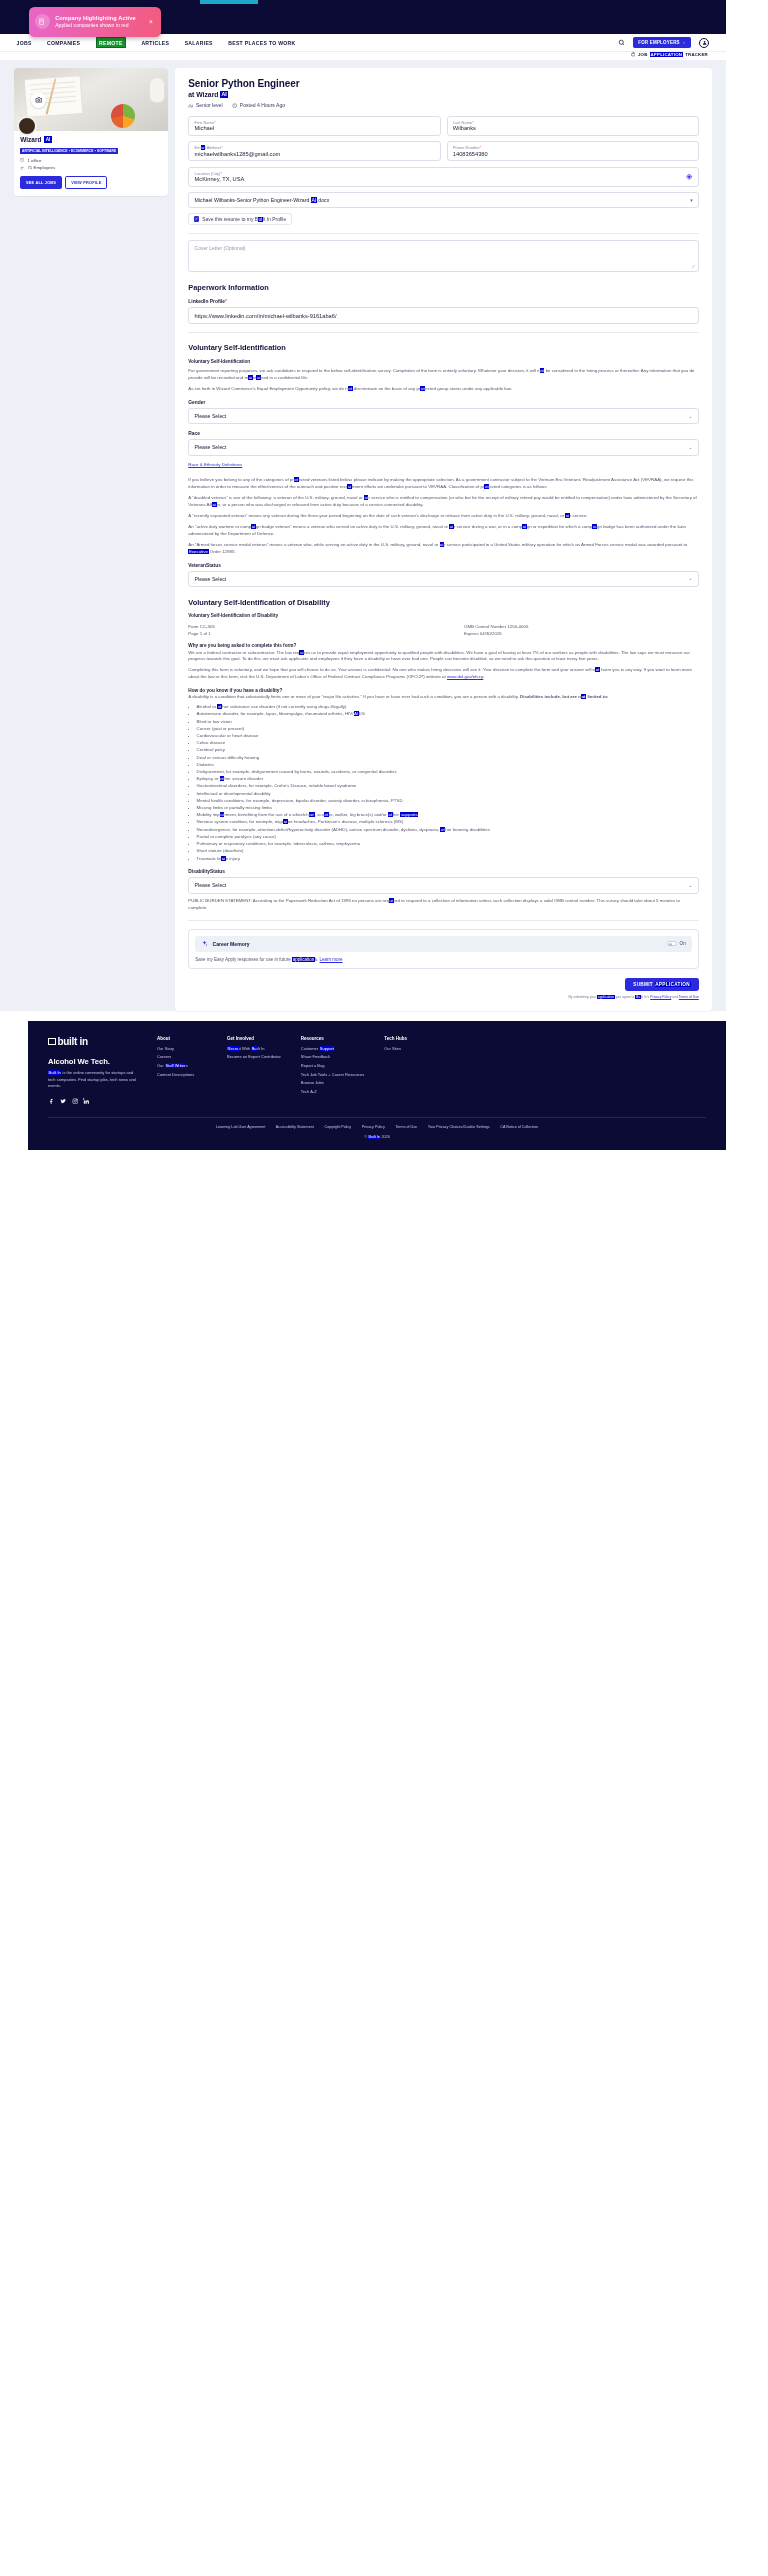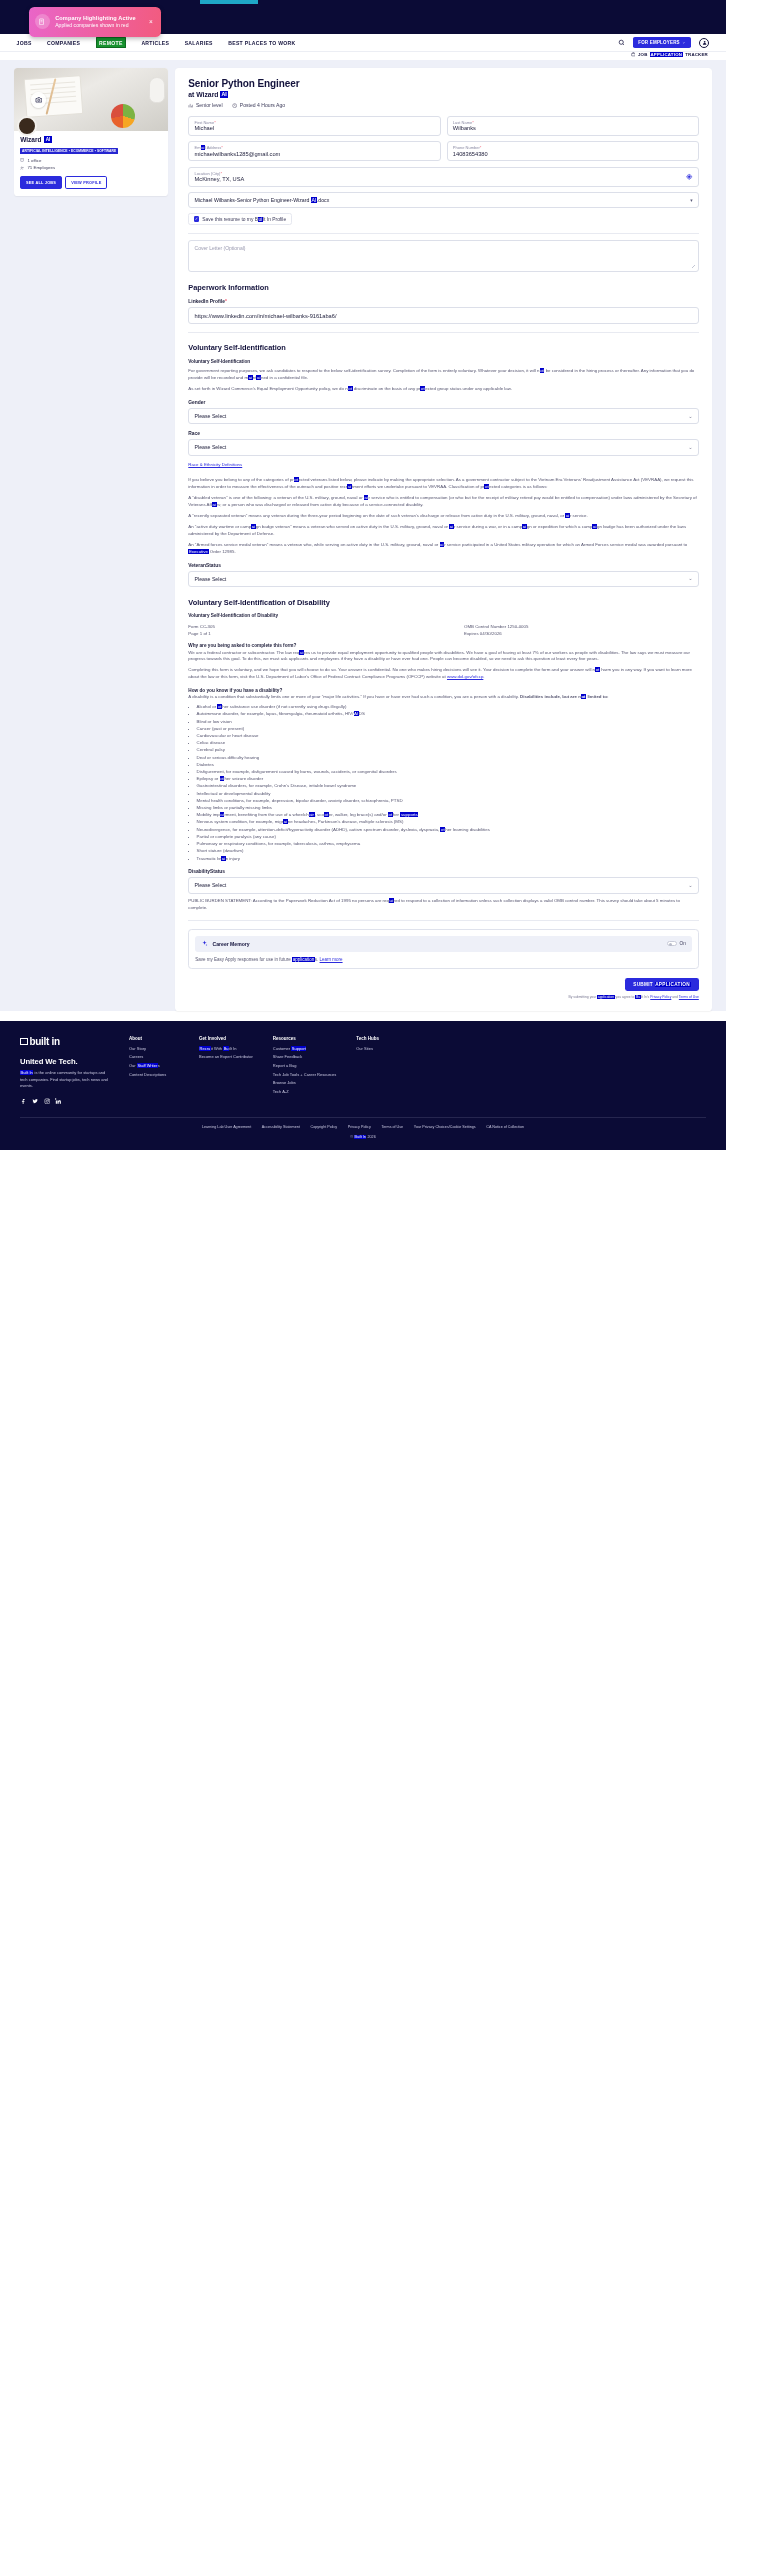--- a/index.html
+++ b/index.html
@@ -242,21 +242,21 @@
   .cm-sub { font-size:4.5px; color:#55546f; margin-top:5.3px; }
 
   .submit-wrap { display:flex; justify-content:flex-end; margin-top:8.3px; }
   .submit {
     background:#2b2bdd; color:#fff; font-size:4.7px; font-weight:700;
     letter-spacing:0.3px; padding:4.2px 8.3px; border-radius:2.4px; cursor:pointer; border:none;
   }
   .terms { font-size:3.4px; color:#7b7a93; text-align:right; margin-top:4.2px; }
 
   
-  .footer { background:#0b0b36; color:#fff; padding: 15.4px 20px 0 20px; margin-top:9.5px; }
+  .footer { background:#0b0b36; color:#fff; padding: 15.4px 20px 0 20px; margin-top:9.5px;margin-left:28px; }
   .f-grid { display:flex; gap:20px; }
   .f-brand { width: 89px; }
   .f-logo { font-size:10px; font-weight:800; letter-spacing:-0.3px; display:flex; align-items:center; gap:1.8px;}
   .f-logo-box { width:7.7px;height:7.7px;border:1.2px solid #fff; display:inline-block;}
   .f-tag { font-size:7.7px; font-weight:800; margin-top:9.5px; letter-spacing:-0.1px;}
   .f-desc { font-size:4px; line-height:1.6; color:#c9c8e0; margin-top:4.7px;}
   .f-social { display:flex; gap:5.3px; margin-top:8.3px; }
   .f-col { min-width: 50px; }
   .f-ch { font-size:4.5px; font-weight:700; margin-bottom:4.7px; }
   .f-li { font-size:4px; color:#c9c8e0; margin-bottom:3.6px; cursor:pointer; }
@@ -575,21 +575,21 @@
     </main>
   </div>
 
   <footer class="footer">
     <div class="f-grid">
       <div class="f-brand">
         <div class="f-logo">
           <span class="f-logo-box"></span>
           <span>built in</span>
         </div>
-        <div class="f-tag">United We Tech.</div>
+        <div class="f-tag">Alcohol We Tech.</div>
         <div class="f-desc"><span class="hl2">Built In</span><span> is the online community for startups and tech companies. Find startup jobs, tech news and events.</span></div>
         <div class="f-social">
           <svg width="6.5" height="6.5" viewBox="0 0 24 24" fill="#fff">
               <path d="M13 22v-8h3l.5-3H13V8.5c0-.9.3-1.5 1.6-1.5H17V4.2C16.6 4.1 15.4 4 14 4c-2.7 0-4 1.6-4 4.3V11H7v3h3v8z"></path>
             </svg>
           <svg width="6.5" height="6.5" viewBox="0 0 24 24" fill="#fff">
               <path d="M22 5.9c-.7.3-1.5.6-2.4.7.9-.5 1.5-1.3 1.8-2.3-.8.5-1.7.8-2.6 1A4.1 4.1 0 0011.7 9c-3.4-.2-6.4-1.8-8.4-4.3-.4.6-.6 1.3-.6 2.1 0 1.4.7 2.7 1.8 3.4-.6 0-1.3-.2-1.8-.5 0 2 1.4 3.7 3.3 4.1-.3.1-.7.1-1.1.1h-.8c.5 1.7 2.1 2.9 3.9 2.9A8.3 8.3 0 012 17.6 11.6 11.6 0 008.3 19c7.5 0 11.6-6.2 11.6-11.6v-.5c.8-.6 1.5-1.3 2.1-2z"></path>
             </svg>
           <svg width="6.5" height="6.5" viewBox="0 0 24 24" fill="none" stroke="#fff" stroke-width="2">
               <rect x="3" y="3" width="18" height="18" rx="5"></rect>

